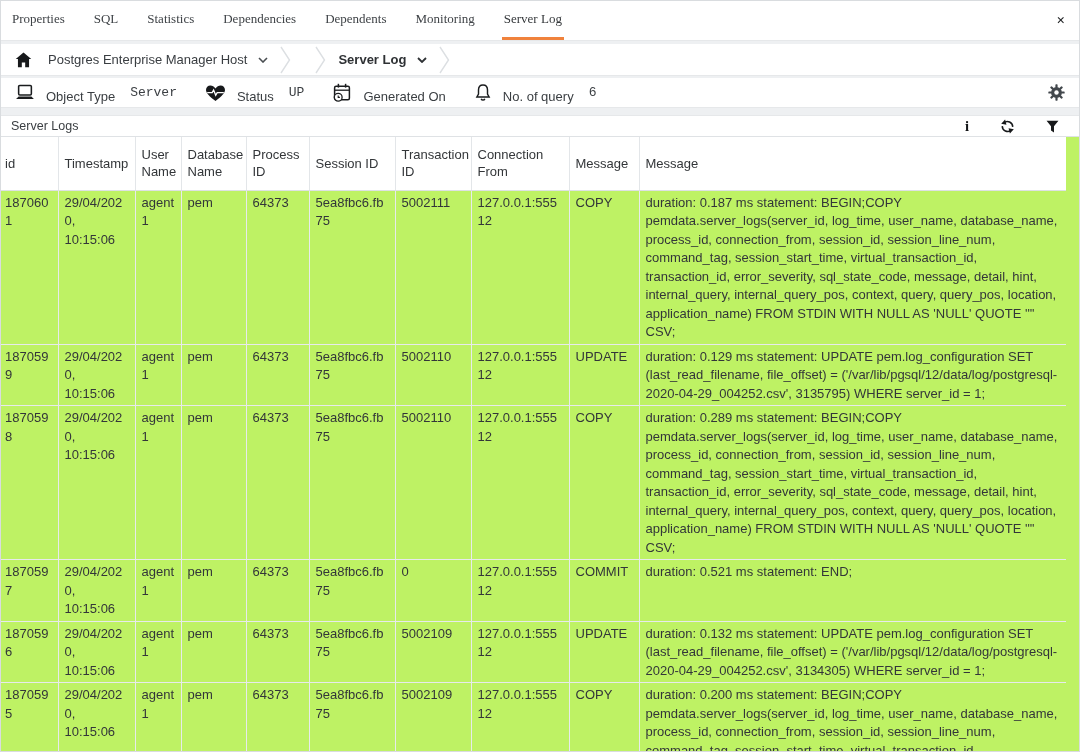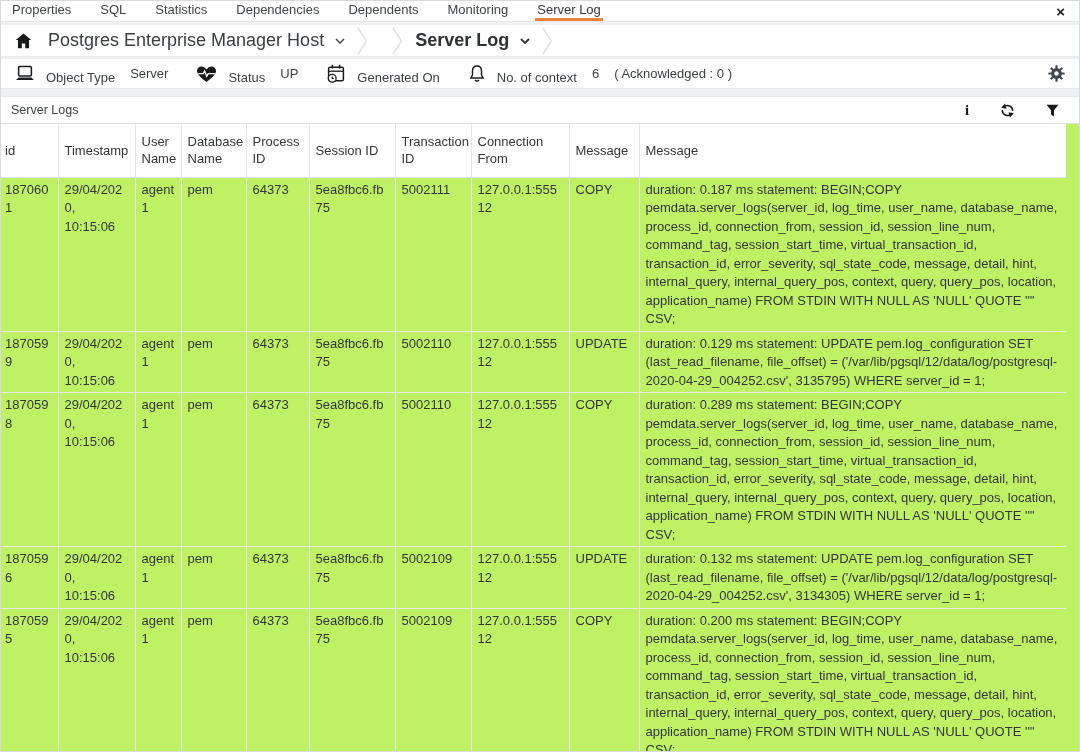--- a/index.html
+++ b/index.html
@@ -1,47 +1,47 @@
 <!DOCTYPE html>
 <html><head>
 <meta charset="utf-8">
 <style>
   * { margin:0; padding:0; box-sizing:border-box; }
   html,body { width:1080px; height:752px; background:#fff; font-family:"Liberation Sans", sans-serif; overflow:hidden; }
   .app { width:1080px; height:752px; border:1px solid #d9dcdf; background:#fff; display:flex; flex-direction:column; }
 
   
-  .tabbar { height:20px; background:#fff; display:flex; align-items:stretch; justify-content:space-between; padding:0 14px 0 9px; }
+  .tabbar { height:39px; background:#fff; display:flex; align-items:stretch; justify-content:space-between; padding:0 14px 0 9px;font-family:Liberation Serif, serif; }
   .tabs { display:flex; align-items:stretch; }
   .tab { font-size:13px; color:#3f4347; display:flex; align-items:center; padding:0 2px; margin-right:25px; border-bottom:3px solid transparent; cursor:default; }
   .tab.active { border-bottom-color:#f0823c; color:#35383b; }
   .closex { font-size:15px; font-weight:700; color:#1b1d1f; display:flex; align-items:center; }
 
   .strip { background:#eef0f2; border-top:1px solid #e6e8ea; }
   .s1 { height:4px; } .s2 { height:3px; } .s3 { height:9px; border-bottom:1px solid #e6e8ea; }
 
   
   .breadcrumb { height:31px; background:#fff; display:flex; align-items:center; padding:0 10px; }
   .home { display:flex; align-items:center; margin:0 16px 0 4px; }
-  .crumb { display:flex; align-items:center; font-size:18px; color:#393d41; }
+  .crumb { display:flex; align-items:center; font-size:13px; color:#393d41; }
   .crumb .cv { margin-left:11px; display:flex; align-items:center; }
   .crumb.last { font-weight:700; color:#2e3134; }
   .bsep { margin:0 12px; display:flex; align-items:center; }
 
   
   .infobar { height:29px; background:#fff; display:flex; align-items:center; font-size:13px; color:#3a3e42; padding:0 14px; }
   .infobar .icn { display:flex; align-items:center; margin-right:11px; }
   .infobar .ml { margin-left:13px; }
   .infobar .lbl { margin-right:15px;margin-top:8px; }
-  .infobar .val { margin-right:15px; }
+  .infobar .val { margin-right:15px;font-family:Liberation Mono, monospace; }
   .infobar .paren { margin-right:6px; }
   .gearwrap { margin-left:auto; display:flex; align-items:center; }
 
   
-  .panelheader { height:27px; background:#fff; border-bottom:1px solid #dfe2e5; display:flex; align-items:center; justify-content:space-between; padding:0 13px 0 10px; }
+  .panelheader { height:21px; background:#fff; border-bottom:1px solid #dfe2e5; display:flex; align-items:center; justify-content:space-between; padding:0 13px 0 10px; }
   .ptitle { font-size:12.5px; color:#3a3e42; }
   .picons { display:flex; align-items:center; gap:31px; margin-right:7px; }
   .iicon { font-family:"Liberation Serif", serif; font-weight:700; font-size:14.5px; color:#141618; line-height:1; }
   .picons > span { display:flex; align-items:center; }
 
   
   .gridwrap { flex:1; overflow:hidden; display:flex; align-items:flex-start; background:#bef264; position:relative; }
   .tablebox { width:1067px; overflow:hidden; }
   table { border-collapse:collapse; table-layout:fixed; width:1067px; font-size:13px; color:#333639; }
   th { height:53px; font-weight:500; text-align:left; vertical-align:middle; padding:3px 6px; border-right:1px solid #e3e6e9; border-bottom:1px solid #dee1e4; background:#fff; line-height:17px; }
@@ -142,23 +142,22 @@
         </svg>
     </span>
     <span class="lbl">Generated On</span>
 
     <span class="icn ml">
       <svg width="18" height="19" viewBox="0 0 20 21">
           <path d="M10 2.2 C6.6 2.2 5 4.6 5 7.8 V12.2 L3.2 15.4 H16.8 L15 12.2 V7.8 C15 4.6 13.4 2.2 10 2.2 Z" fill="none" stroke="#1a1c1e" stroke-width="1.6"></path>
           <path d="M7.9 17.6 A2.3 2.3 0 0 0 12.1 17.6" fill="none" stroke="#1a1c1e" stroke-width="1.5"></path>
         </svg>
     </span>
-    <span class="lbl">No. of context</span>
+    <span class="lbl">No. of query</span>
     <span class="val">6</span>
-    <span class="paren">( Acknowledged :  0 )</span>
 
     <span class="gearwrap">
       <svg width="17" height="17" viewBox="0 0 20 20">
           <g fill="#42474c">
             <rect x="8.7" y="0.4" width="2.6" height="4.2" rx="0.8"></rect>
             <rect x="8.7" y="0.4" width="2.6" height="4.2" rx="0.8" transform="rotate(45 10 10)"></rect>
             <rect x="8.7" y="0.4" width="2.6" height="4.2" rx="0.8" transform="rotate(90 10 10)"></rect>
             <rect x="8.7" y="0.4" width="2.6" height="4.2" rx="0.8" transform="rotate(135 10 10)"></rect>
             <rect x="8.7" y="0.4" width="2.6" height="4.2" rx="0.8" transform="rotate(180 10 10)"></rect>
             <rect x="8.7" y="0.4" width="2.6" height="4.2" rx="0.8" transform="rotate(225 10 10)"></rect>
@@ -253,20 +252,32 @@
               <td>agent1</td>
               <td>pem</td>
               <td>64373</td>
               <td>5ea8fbc6.fb75</td>
               <td>5002110</td>
               <td>127.0.0.1:55512</td>
               <td>COPY</td>
               <td>duration: 0.289 ms statement: BEGIN;COPY pemdata.server_logs(server_id, log_time, user_name, database_name, process_id, connection_from, session_id, session_line_num, command_tag, session_start_time, virtual_transaction_id, transaction_id, error_severity, sql_state_code, message, detail, hint, internal_query, internal_query_pos, context, query, query_pos, location, application_name) FROM STDIN WITH NULL AS 'NULL' QUOTE '"' CSV;</td>
             </tr>
             <tr>
+              <td>1870597</td>
+              <td>29/04/2020, 10:15:06</td>
+              <td>agent1</td>
+              <td>pem</td>
+              <td>64373</td>
+              <td>5ea8fbc6.fb75</td>
+              <td>0</td>
+              <td>127.0.0.1:55512</td>
+              <td>COMMIT</td>
+              <td>duration: 0.521 ms statement: END;</td>
+            </tr>
+            <tr>
               <td>1870596</td>
               <td>29/04/2020, 10:15:06</td>
               <td>agent1</td>
               <td>pem</td>
               <td>64373</td>
               <td>5ea8fbc6.fb75</td>
               <td>5002109</td>
               <td>127.0.0.1:55512</td>
               <td>UPDATE</td>
               <td>duration: 0.132 ms statement: UPDATE pem.log_configuration SET (last_read_filename, file_offset) = ('/var/lib/pgsql/12/data/log/postgresql-2020-04-29_004252.csv', 3134305) WHERE server_id = 1;</td>

